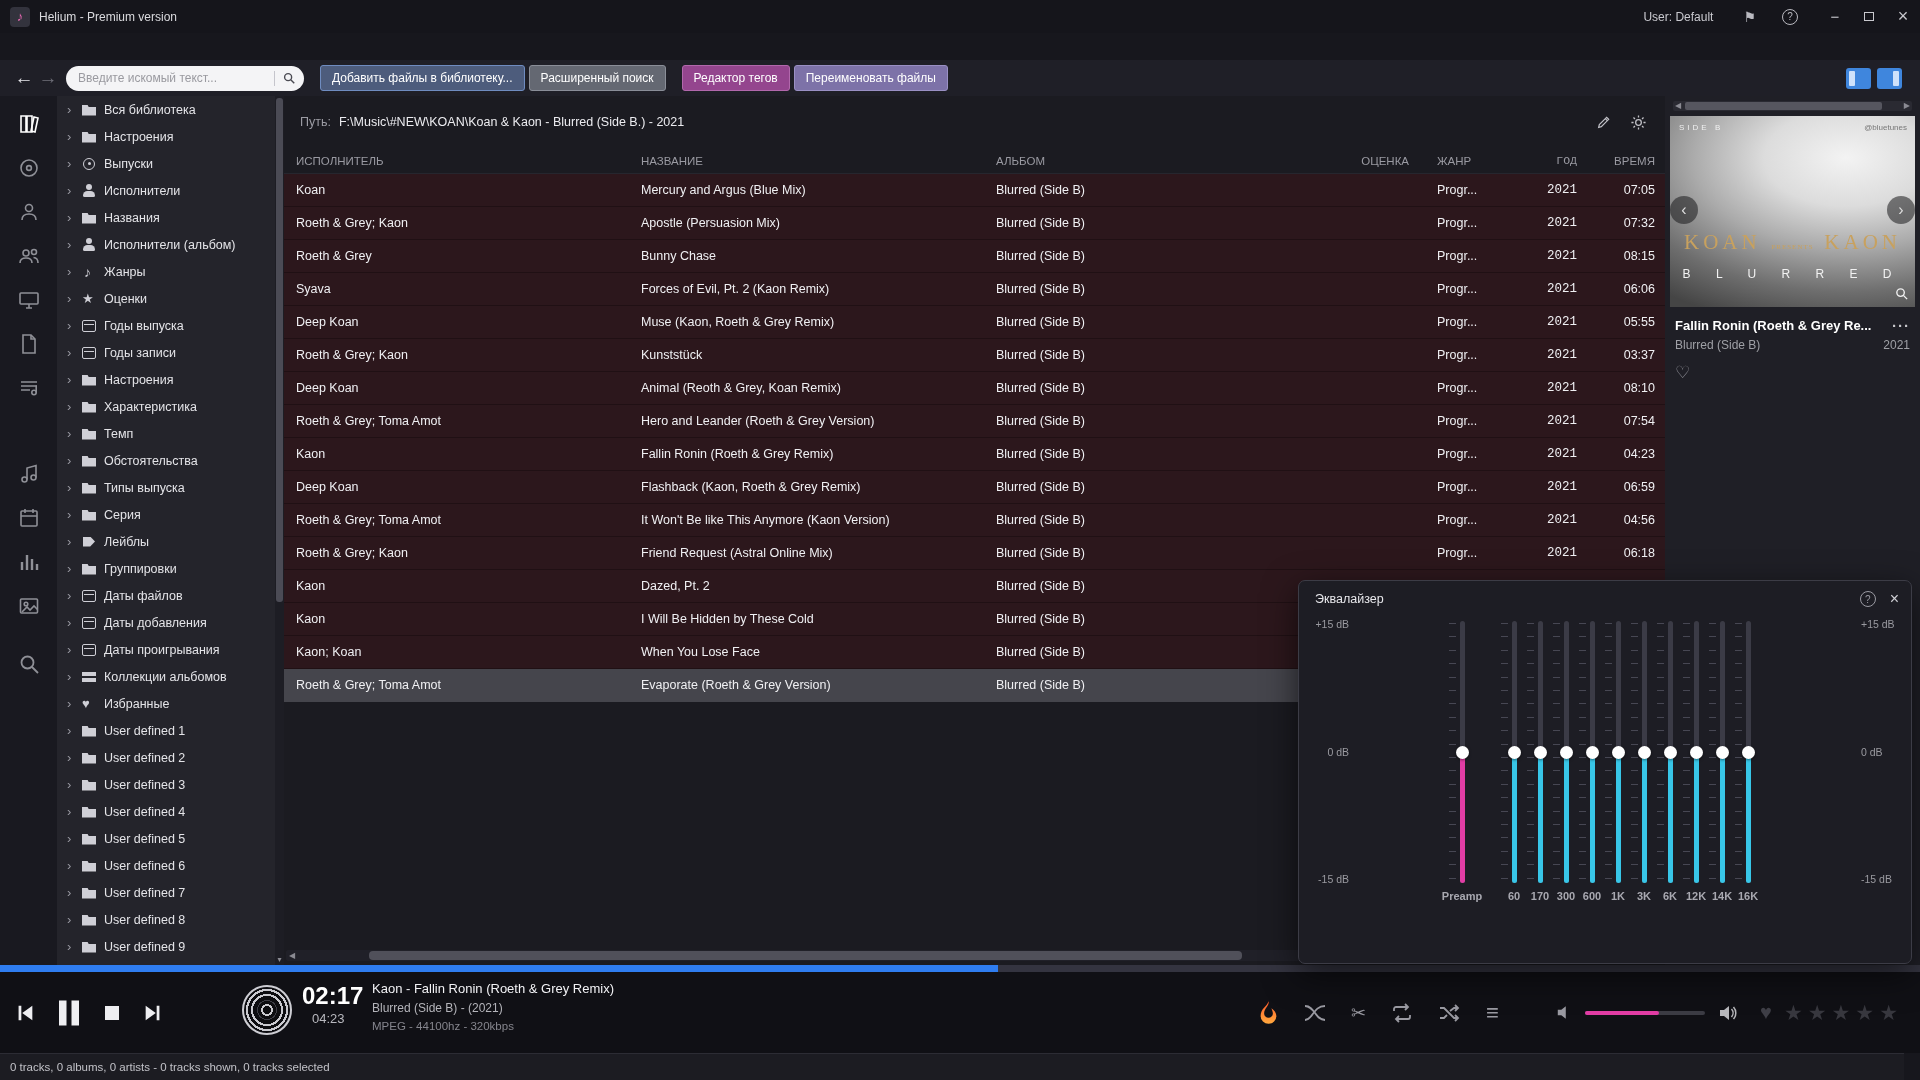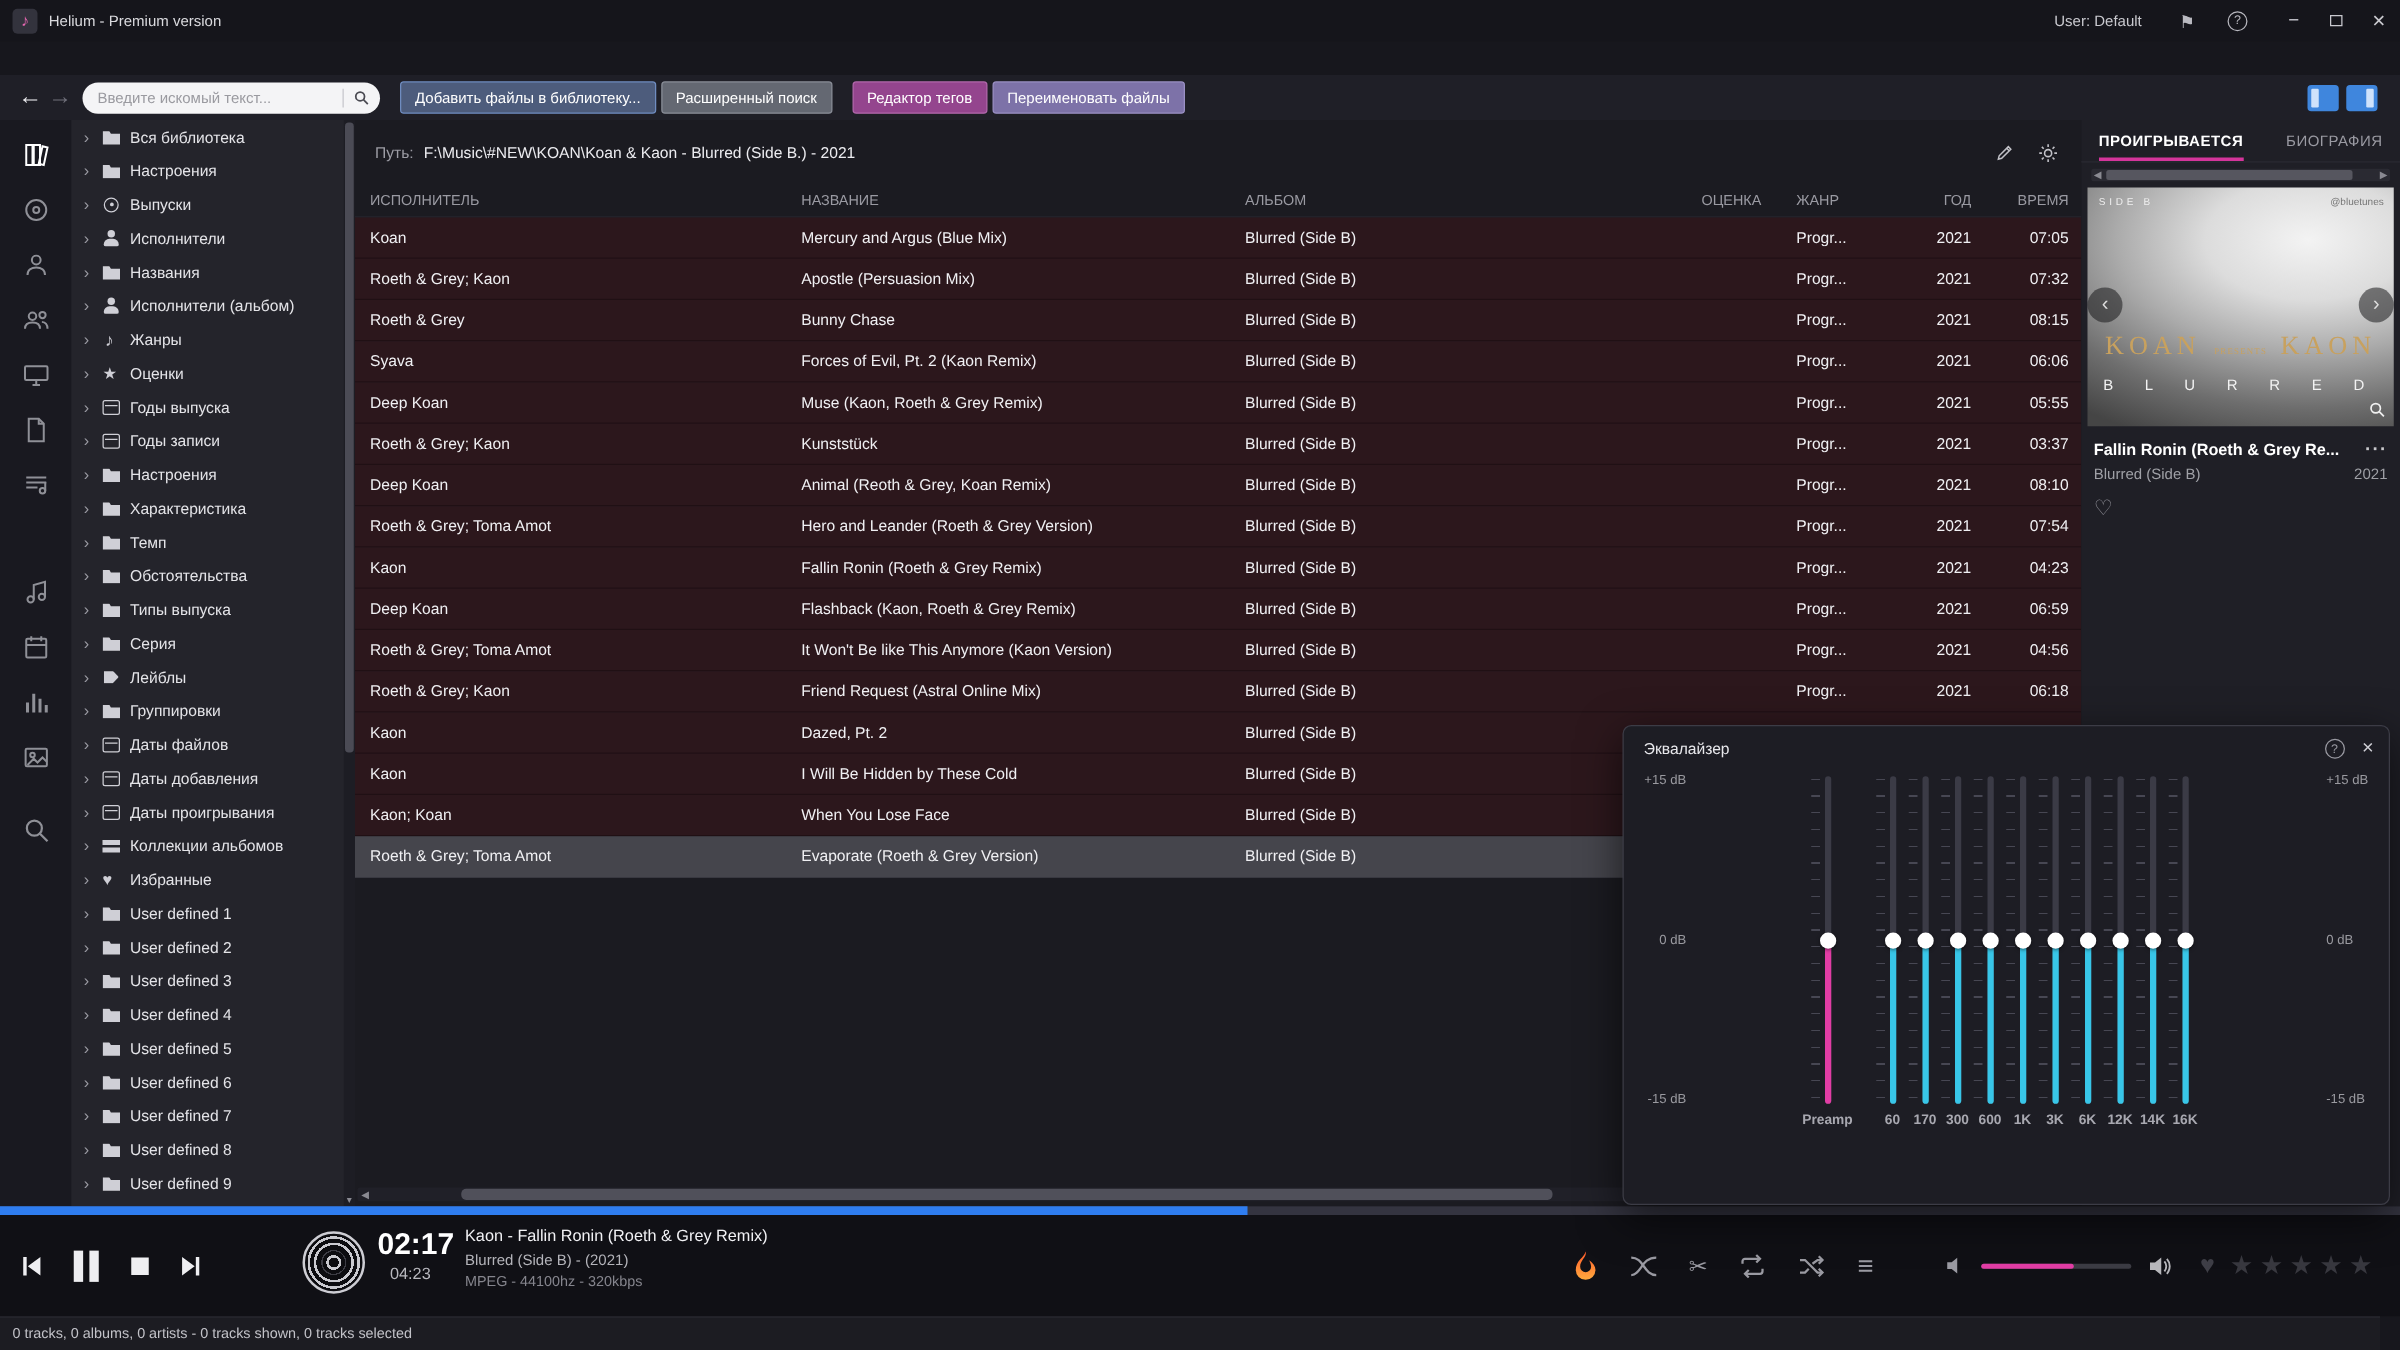--- a/index.html
+++ b/index.html
@@ -96,21 +96,21 @@
   .path-label { color:#9c9ca4; font-size:12.5px; margin-right:8px; }
   .path-value { color:#ececf0; font-size:12.5px; }
   .path-icons { margin-left:auto; display:flex; gap:18px; align-items:center; }
   .thead, .row { display:grid; grid-template-columns:345px 355px 345px 78px 110px 58px 78px; padding-left:12px; align-items:center; }
   .thead { height:26px; color:#9a9aa2; font-size:11.5px; border-bottom:1px solid #26262e; }
   .thead > span, .row > span { overflow:hidden; white-space:nowrap; text-overflow:ellipsis; padding-right:10px; }
   .row { height:33px; background:#2c171c; border-bottom:1px solid #201014; color:#f0f0f3; font-size:12.5px; }
   .row[data-selected] { background:#45454c; border-bottom-color:#45454c; }
   .col-rating, .col-year, .col-time { text-align:right; }
   .col-genre { padding-left:18px; }
-  .col-year { padding-right:8px; }
+  .col-year { padding-right:8px;font-family:Liberation Mono, monospace; }
   .col-time { padding-right:16px; }
   .hscroll { position:absolute; left:2px; right:2px; bottom:4px; height:11px; background:#202028; border-radius:2px; }
   .hthumb { position:absolute; left:83px; width:873px; top:1px; bottom:1px; background:#50505a; border-radius:4px; }
   .hs-arrow { position:absolute; top:1px; color:#8a8a92; font-size:8px; line-height:10px; }
   .hs-left { left:3px; } .hs-left::before { content:"◀"; }
   .hs-right { right:3px; } .hs-right::before { content:"▶"; }
 
   
   .right-panel { position:absolute; right:0; top:96px; width:255px; bottom:115px; background:#1f1f26; z-index:10; }
   .tabs { height:34px; display:flex; justify-content:space-between; border-bottom:1px solid #2a2a32; padding:0 14px; }
@@ -659,29 +659,20 @@
         </div>
       </div>
     <div class="hscroll">
       <span class="hs-arrow hs-left"></span>
       <div class="hthumb"></div>
       <span class="hs-arrow hs-right"></span>
     </div>
   </div>
 
   <div class="right-panel">
-    <div class="tabs">
-
-    <div class="tab" data-active="true">
-          <span>ПРОИГРЫВАЕТСЯ</span>
-        </div>
-        <div class="tab">
-          <span>БИОГРАФИЯ</span>
-        </div>
-      </div>
     <div class="top-slider">
       <span class="ts-arrow ts-l"></span>
       <div class="ts-thumb"></div>
       <span class="ts-arrow ts-r"></span>
     </div>
     <div class="art">
       <span class="art-side">SIDE B</span>
       <span class="art-handle">@bluetunes</span>
       <div class="art-names">
         <span class="art-koan">KOAN</span>

